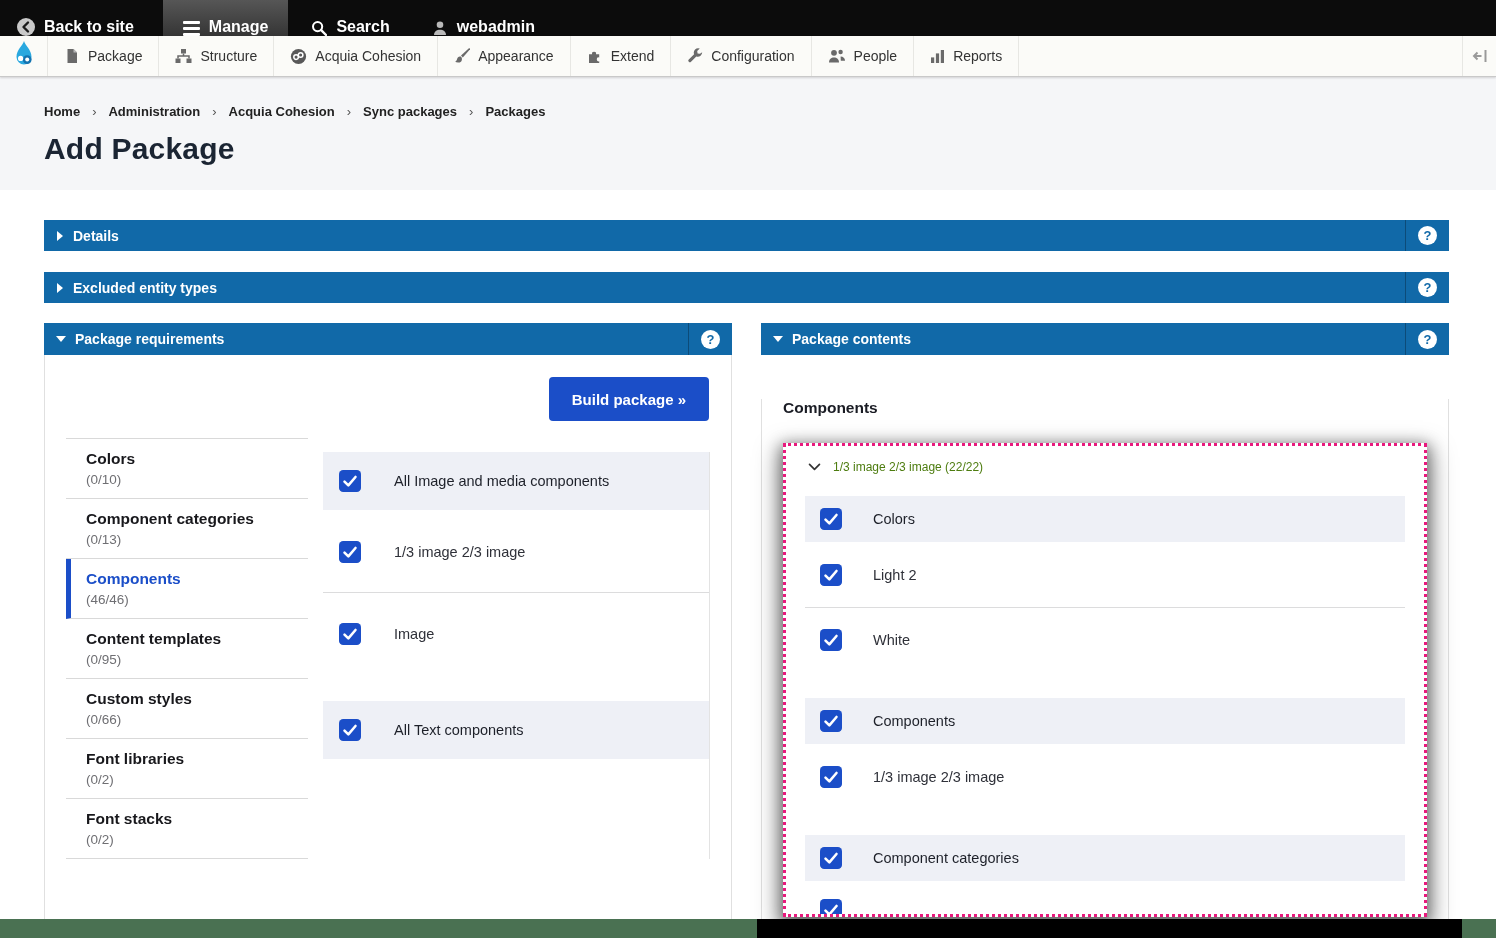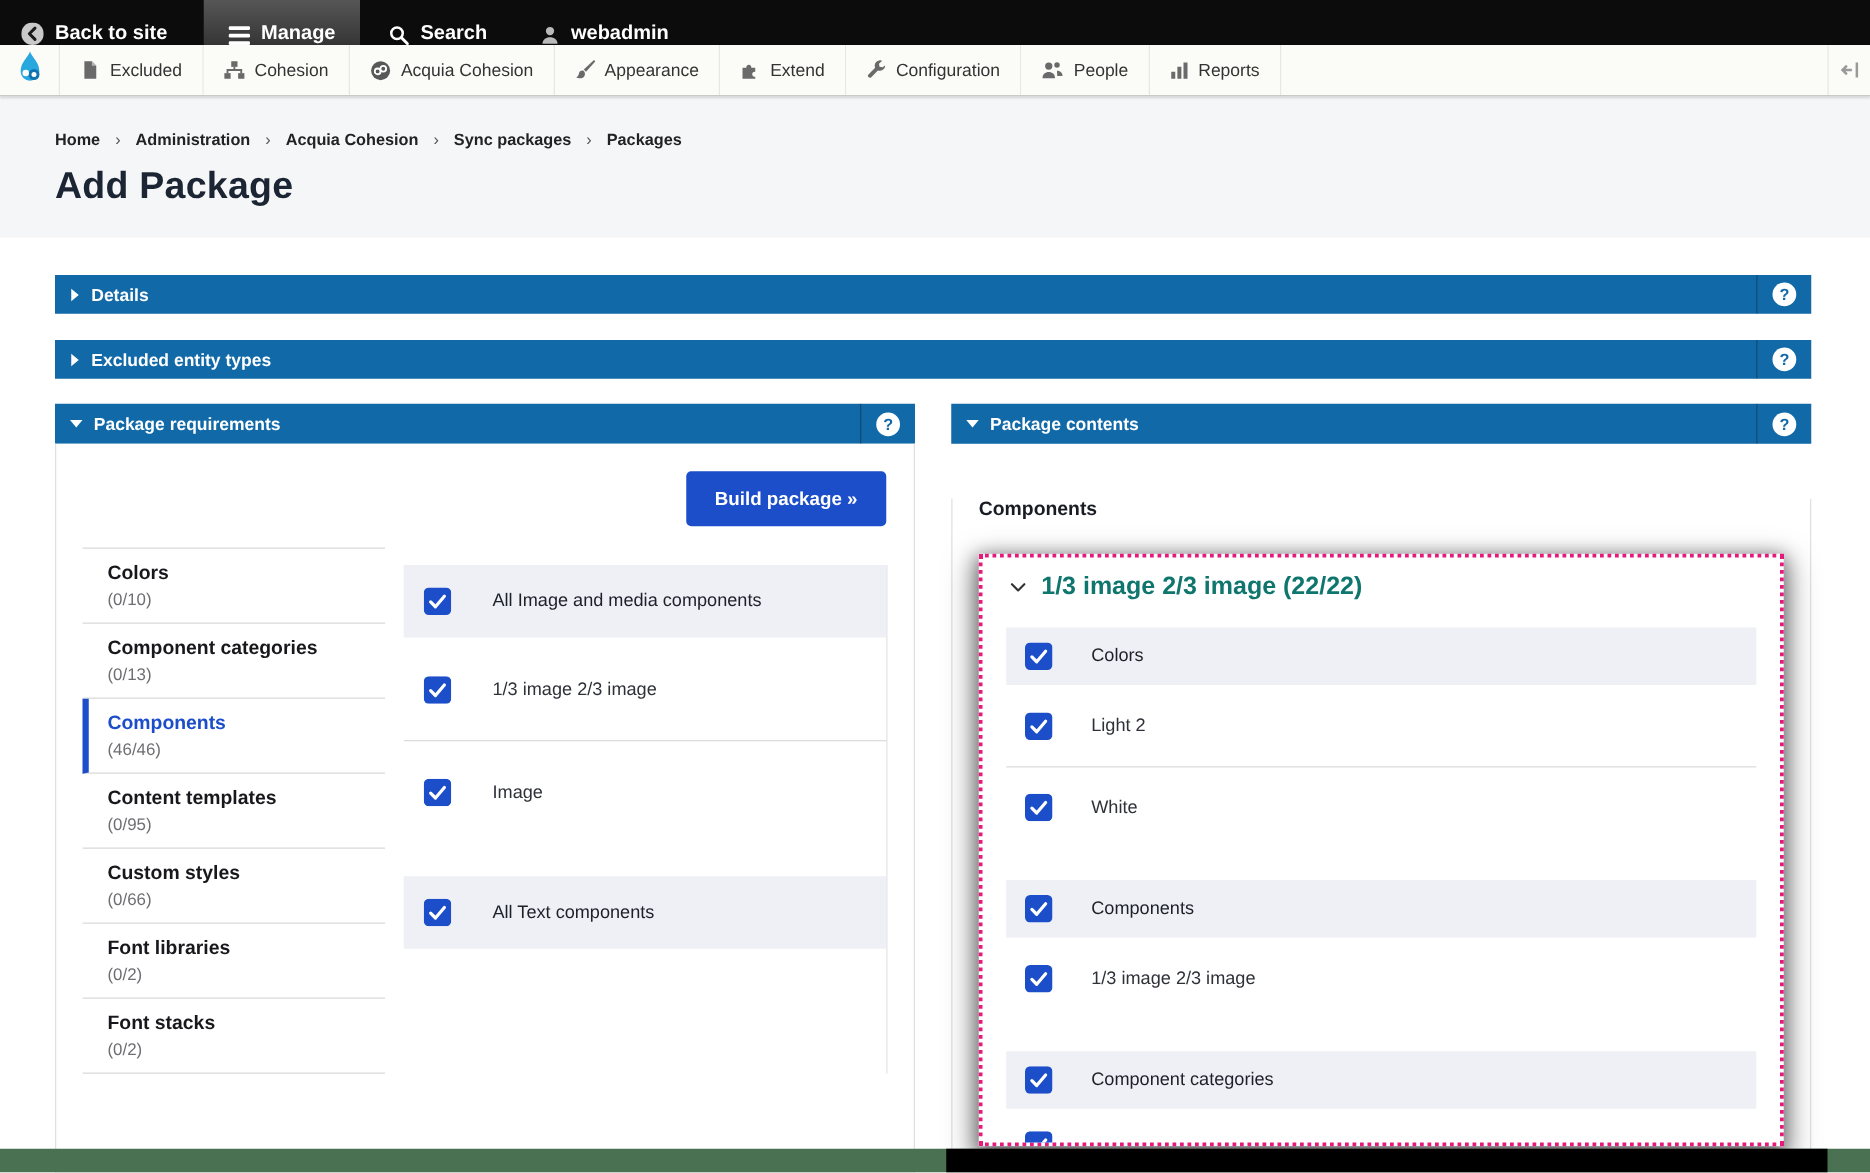--- a/index.html
+++ b/index.html
@@ -77,21 +77,21 @@
   .list-left .cbx{margin-right:33px}
 
   
   .pc-heading{margin:44px 0 0;padding:0 21px;font-size:15.5px;font-weight:700;color:#1a1c24;line-height:18px}
   .pc-body{padding:0 21px}
   .highlight-box{margin-top:26px;height:474px;background:#fff;border:3px dotted #e8197d;
     padding:10px 19px 0;overflow:hidden;
     box-shadow:0 4px 14px 2px rgba(0,0,0,.45),0 10px 24px 4px rgba(0,0,0,.35);position:relative;z-index:3}
   .acc-row{display:flex;align-items:center;padding:2px 0 12px;cursor:pointer}
   .acc-chev{display:flex;margin:0 10px 0 1px}
-  .acc-title{font-size:20px;font-weight:700;color:#0f766e}
+  .acc-title{font-size:12px;font-weight:400;color:#4d7c0f}
   .list-right{margin-top:9px}
   .list-right .group{margin-bottom:35px}
   .list-right .crow{height:46px;padding-left:15px}
   .list-right .cbx{margin-right:31px}
   .list-right .items{margin-top:10px}
   .list-right .divider{margin:9px 0}
   .crow.partial{align-items:flex-start;padding-top:8px}
 
   
   .bottom-strip{position:absolute;left:0;right:0;bottom:0;height:19px;background:#4a7152;z-index:10}
@@ -148,32 +148,32 @@
     </svg>
   </div>
   <div id="menu-items" style="display:flex;align-items:stretch">
       <div class="menu-item">
         <span class="mi-icon">
           <svg width="16" height="16" viewBox="0 0 16 16">
             <path d="M3.5 1h6L13 4.5V15H3.5z" fill="#6a6a6a"></path>
             <path d="M9.5 1v3.5H13z" fill="#b7b7b7"></path>
           </svg>
         </span>
-        <span class="mi-label">Excluded</span>
+        <span class="mi-label">Package</span>
       </div>
       <div class="menu-item">
         <span class="mi-icon">
           <svg width="17" height="16" viewBox="0 0 17 16">
             <rect x="6" y="1" width="5" height="4.5" fill="#6a6a6a"></rect>
             <rect x="0.5" y="10.5" width="5" height="4.5" fill="#6a6a6a"></rect>
             <rect x="11.5" y="10.5" width="5" height="4.5" fill="#6a6a6a"></rect>
             <path d="M8.5 5.5V8M3 10.5V8h11v2.5" stroke="#6a6a6a" stroke-width="1.5" fill="none"></path>
           </svg>
         </span>
-        <span class="mi-label">Cohesion</span>
+        <span class="mi-label">Structure</span>
       </div>
       <div class="menu-item">
         <span class="mi-icon">
           <svg width="17" height="17" viewBox="0 0 17 17">
             <circle cx="8.5" cy="8.5" r="7.6" fill="#585858"></circle>
             <circle cx="6.1" cy="9.1" r="2.3" fill="none" stroke="#fff" stroke-width="1.5"></circle>
             <circle cx="10.6" cy="7" r="2.3" fill="none" stroke="#fff" stroke-width="1.5"></circle>
           </svg>
         </span>
         <span class="mi-label">Acquia Cohesion</span>

